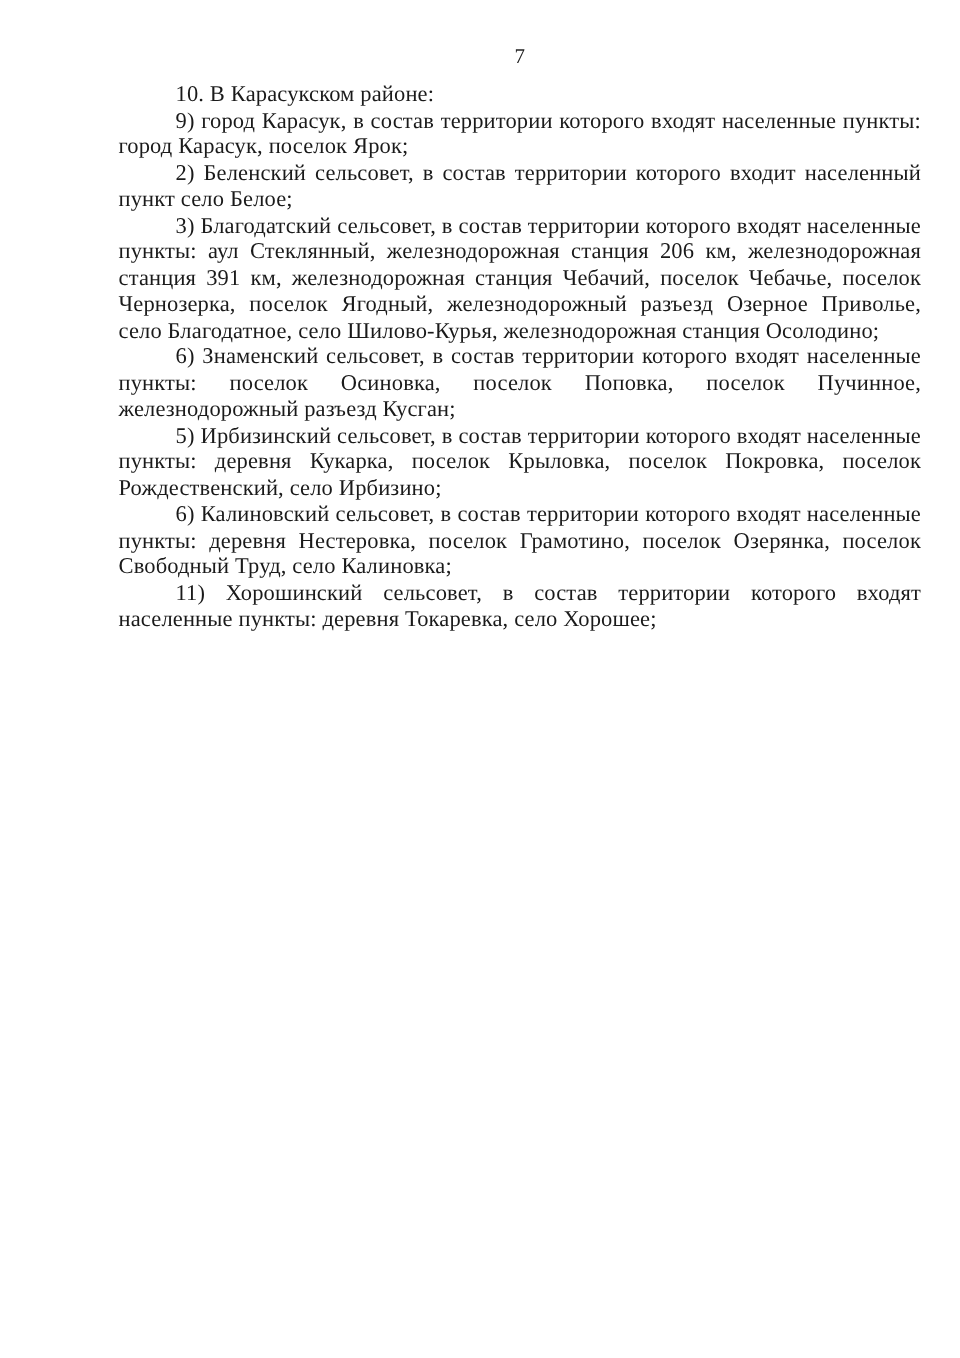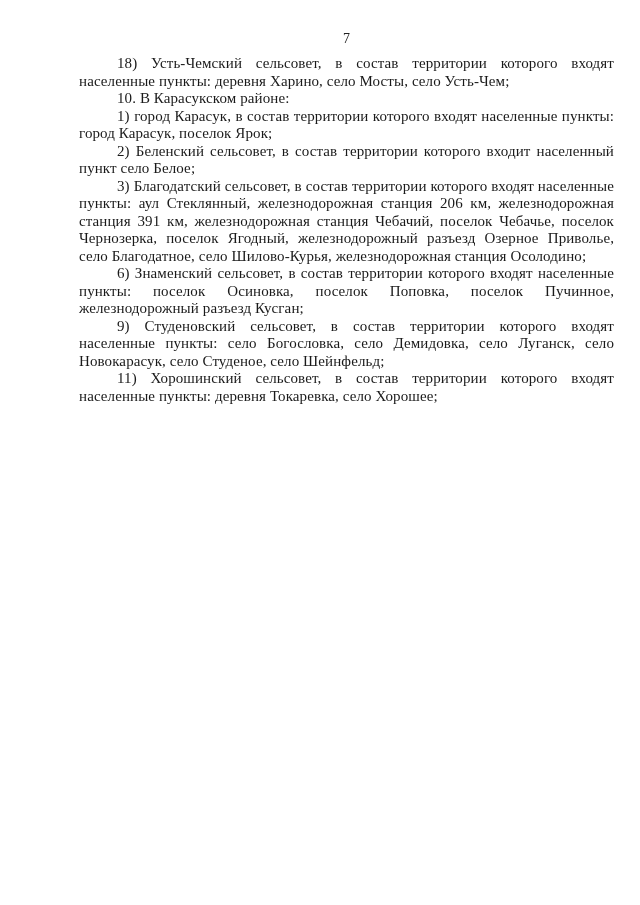--- a/index.html
+++ b/index.html
@@ -37,22 +37,22 @@
     text-align: justify;
     letter-spacing: 0.1px;
   }
 </style>
 </head>
 <body>
 
 <div class="page">
   <div class="page-number">7</div>
   <div class="content">
-    <p>18) Усть-Чемский сельсовет, в состав территории которого входят населенные пункты: деревня Харино, село Мосты, село Усть-Чем;</p>
     <p>10. В Карасукском районе:</p>
-    <p>1) город Карасук, в состав территории которого входят населенные пункты: город Карасук, поселок Ярок;</p>
+    <p>9) город Карасук, в состав территории которого входят населенные пункты: город Карасук, поселок Ярок;</p>
     <p>2) Беленский сельсовет, в состав территории которого входит населенный пункт село Белое;</p>
     <p>3) Благодатский сельсовет, в состав территории которого входят населенные пункты: аул Стеклянный, железнодорожная станция 206 км, железнодорожная станция 391 км, железнодорожная станция Чебачий, поселок Чебачье, поселок Чернозерка, поселок Ягодный, железнодорожный разъезд Озерное Приволье, село Благодатное, село Шилово-Курья, железнодорожная станция Осолодино;</p>
     <p>6) Знаменский сельсовет, в состав территории которого входят населенные пункты: поселок Осиновка, поселок Поповка, поселок Пучинное, железнодорожный разъезд Кусган;</p>
-    <p>9) Студеновский сельсовет, в состав территории которого входят населенные пункты: село Богословка, село Демидовка, село Луганск, село Новокарасук, село Студеное, село Шейнфельд;</p>
+    <p>5) Ирбизинский сельсовет, в состав территории которого входят населенные пункты: деревня Кукарка, поселок Крыловка, поселок Покровка, поселок Рождественский, село Ирбизино;</p>
+    <p>6) Калиновский сельсовет, в состав территории которого входят населенные пункты: деревня Нестеровка, поселок Грамотино, поселок Озерянка, поселок Свободный Труд, село Калиновка;</p>
     <p>11) Хорошинский сельсовет, в состав территории которого входят населенные пункты: деревня Токаревка, село Хорошее;</p>
   </div>
 </div>
 
 </body></html>

